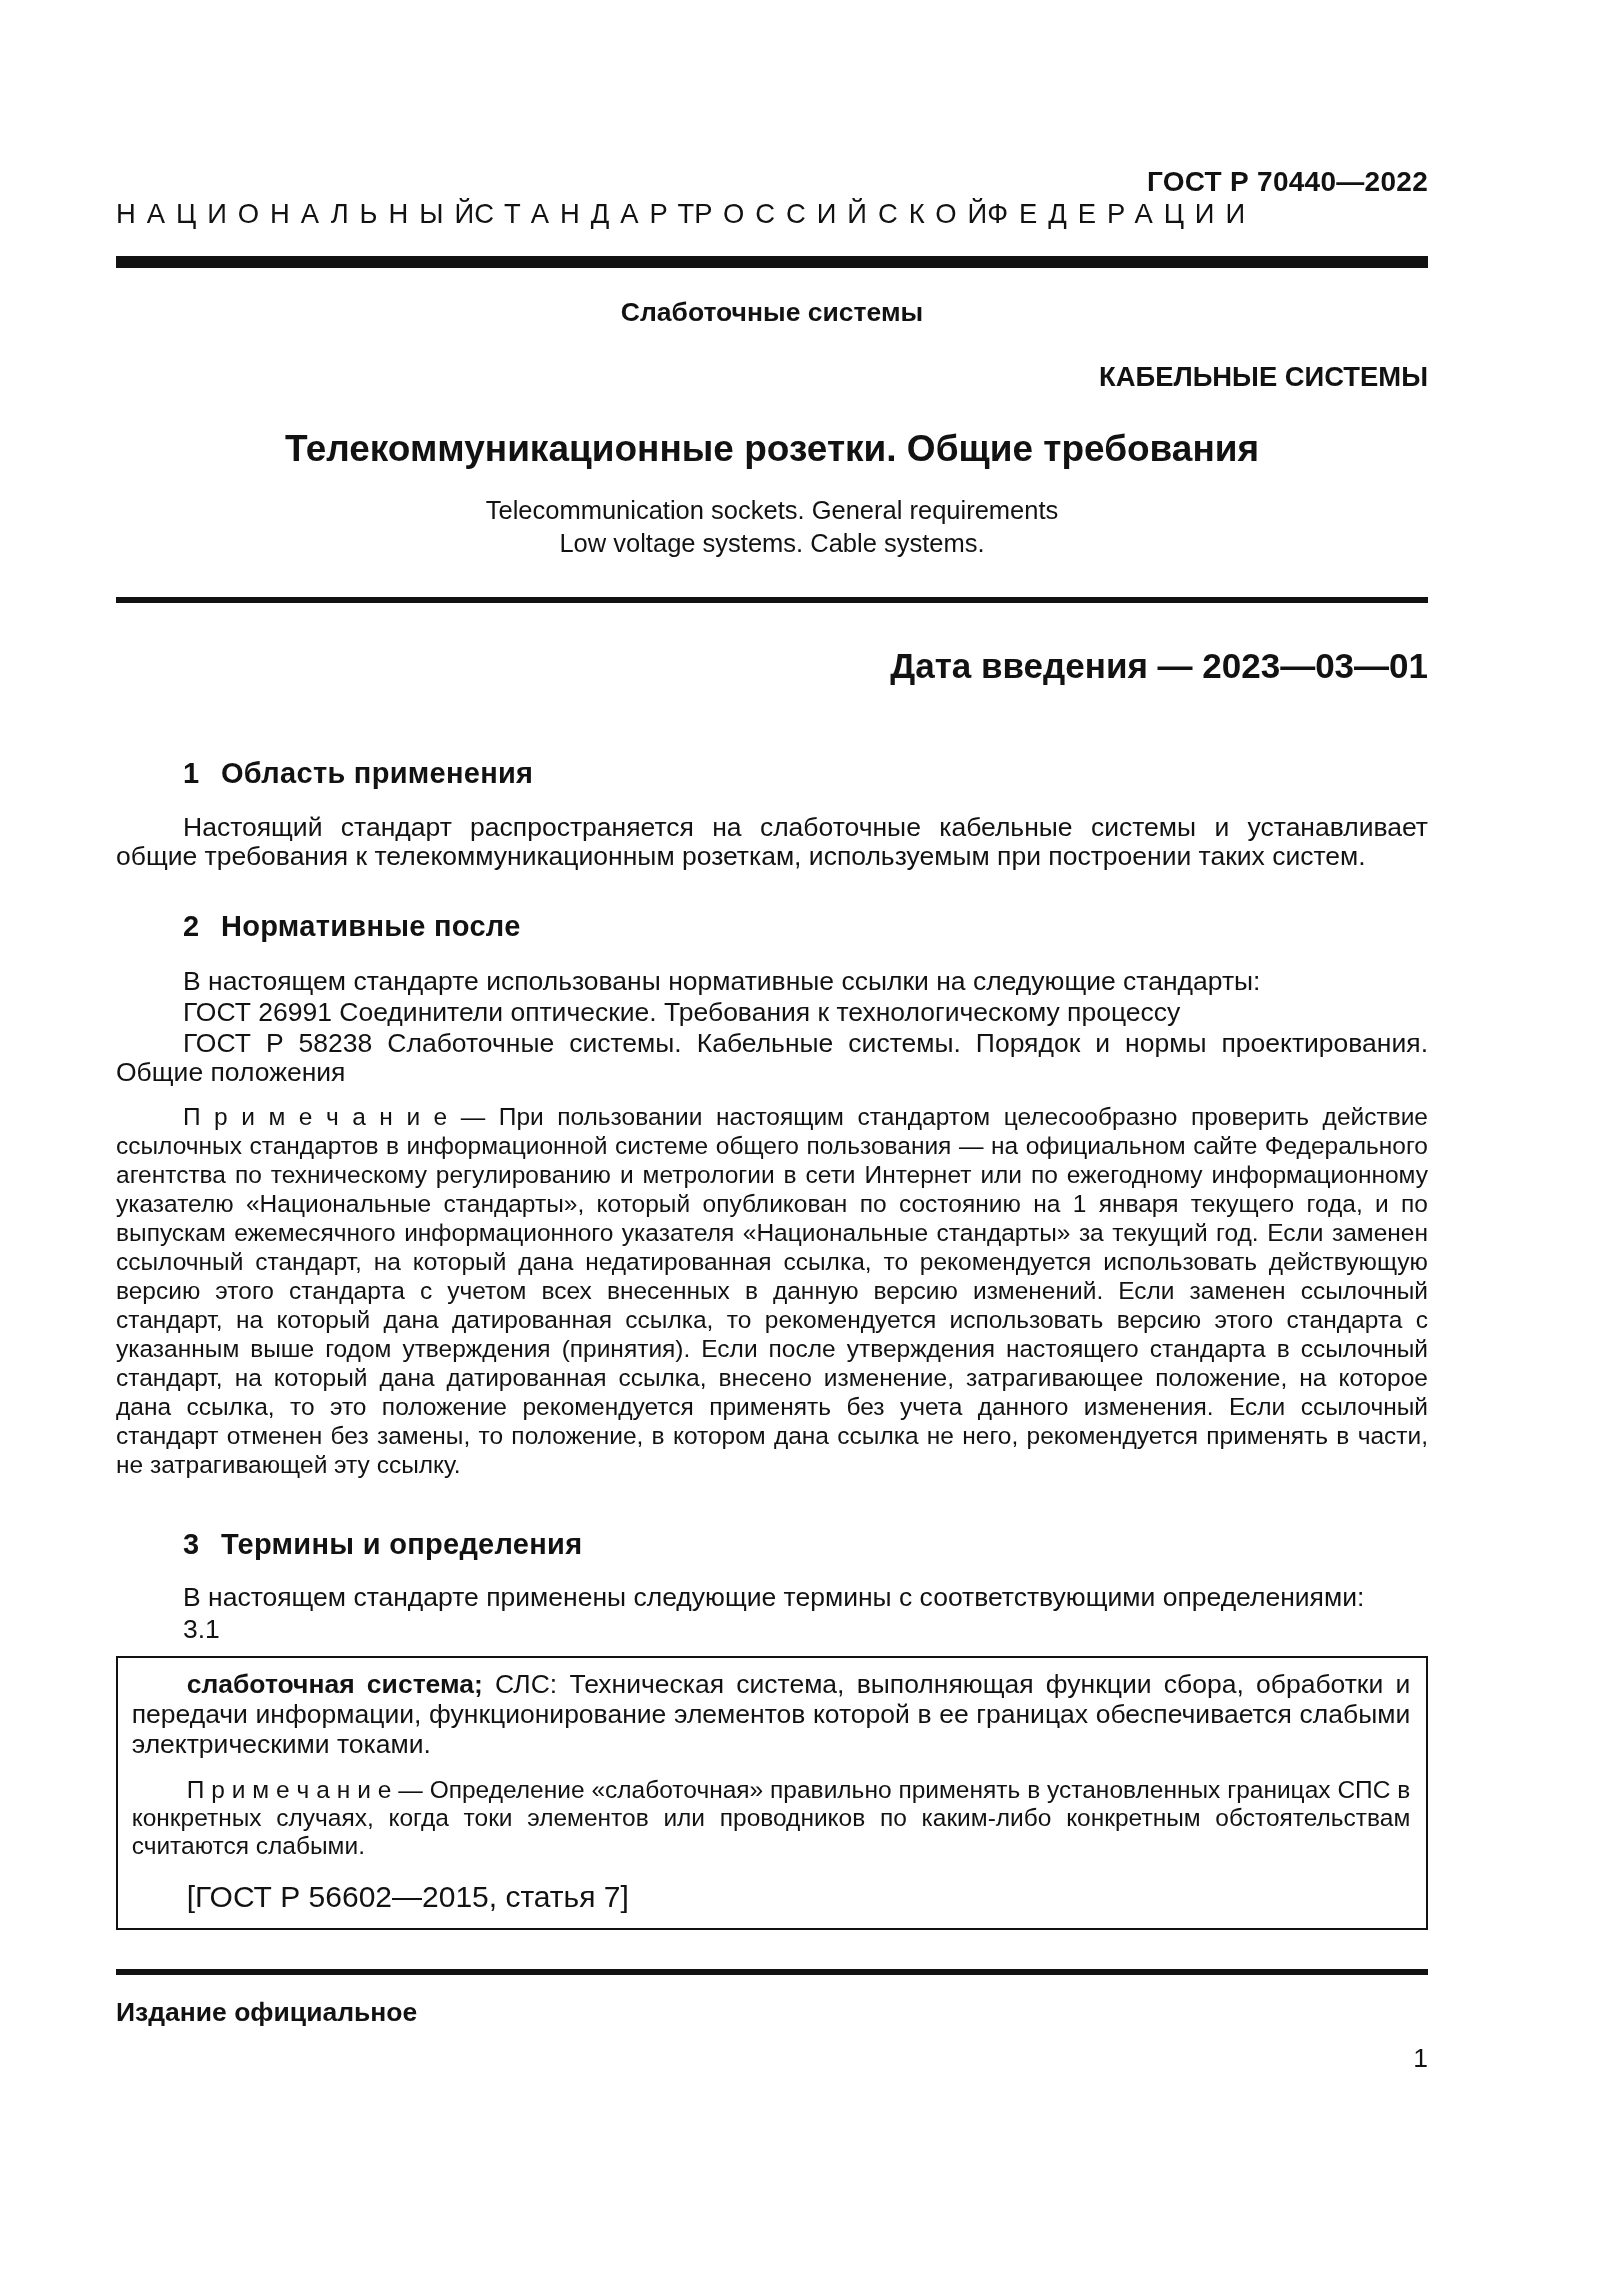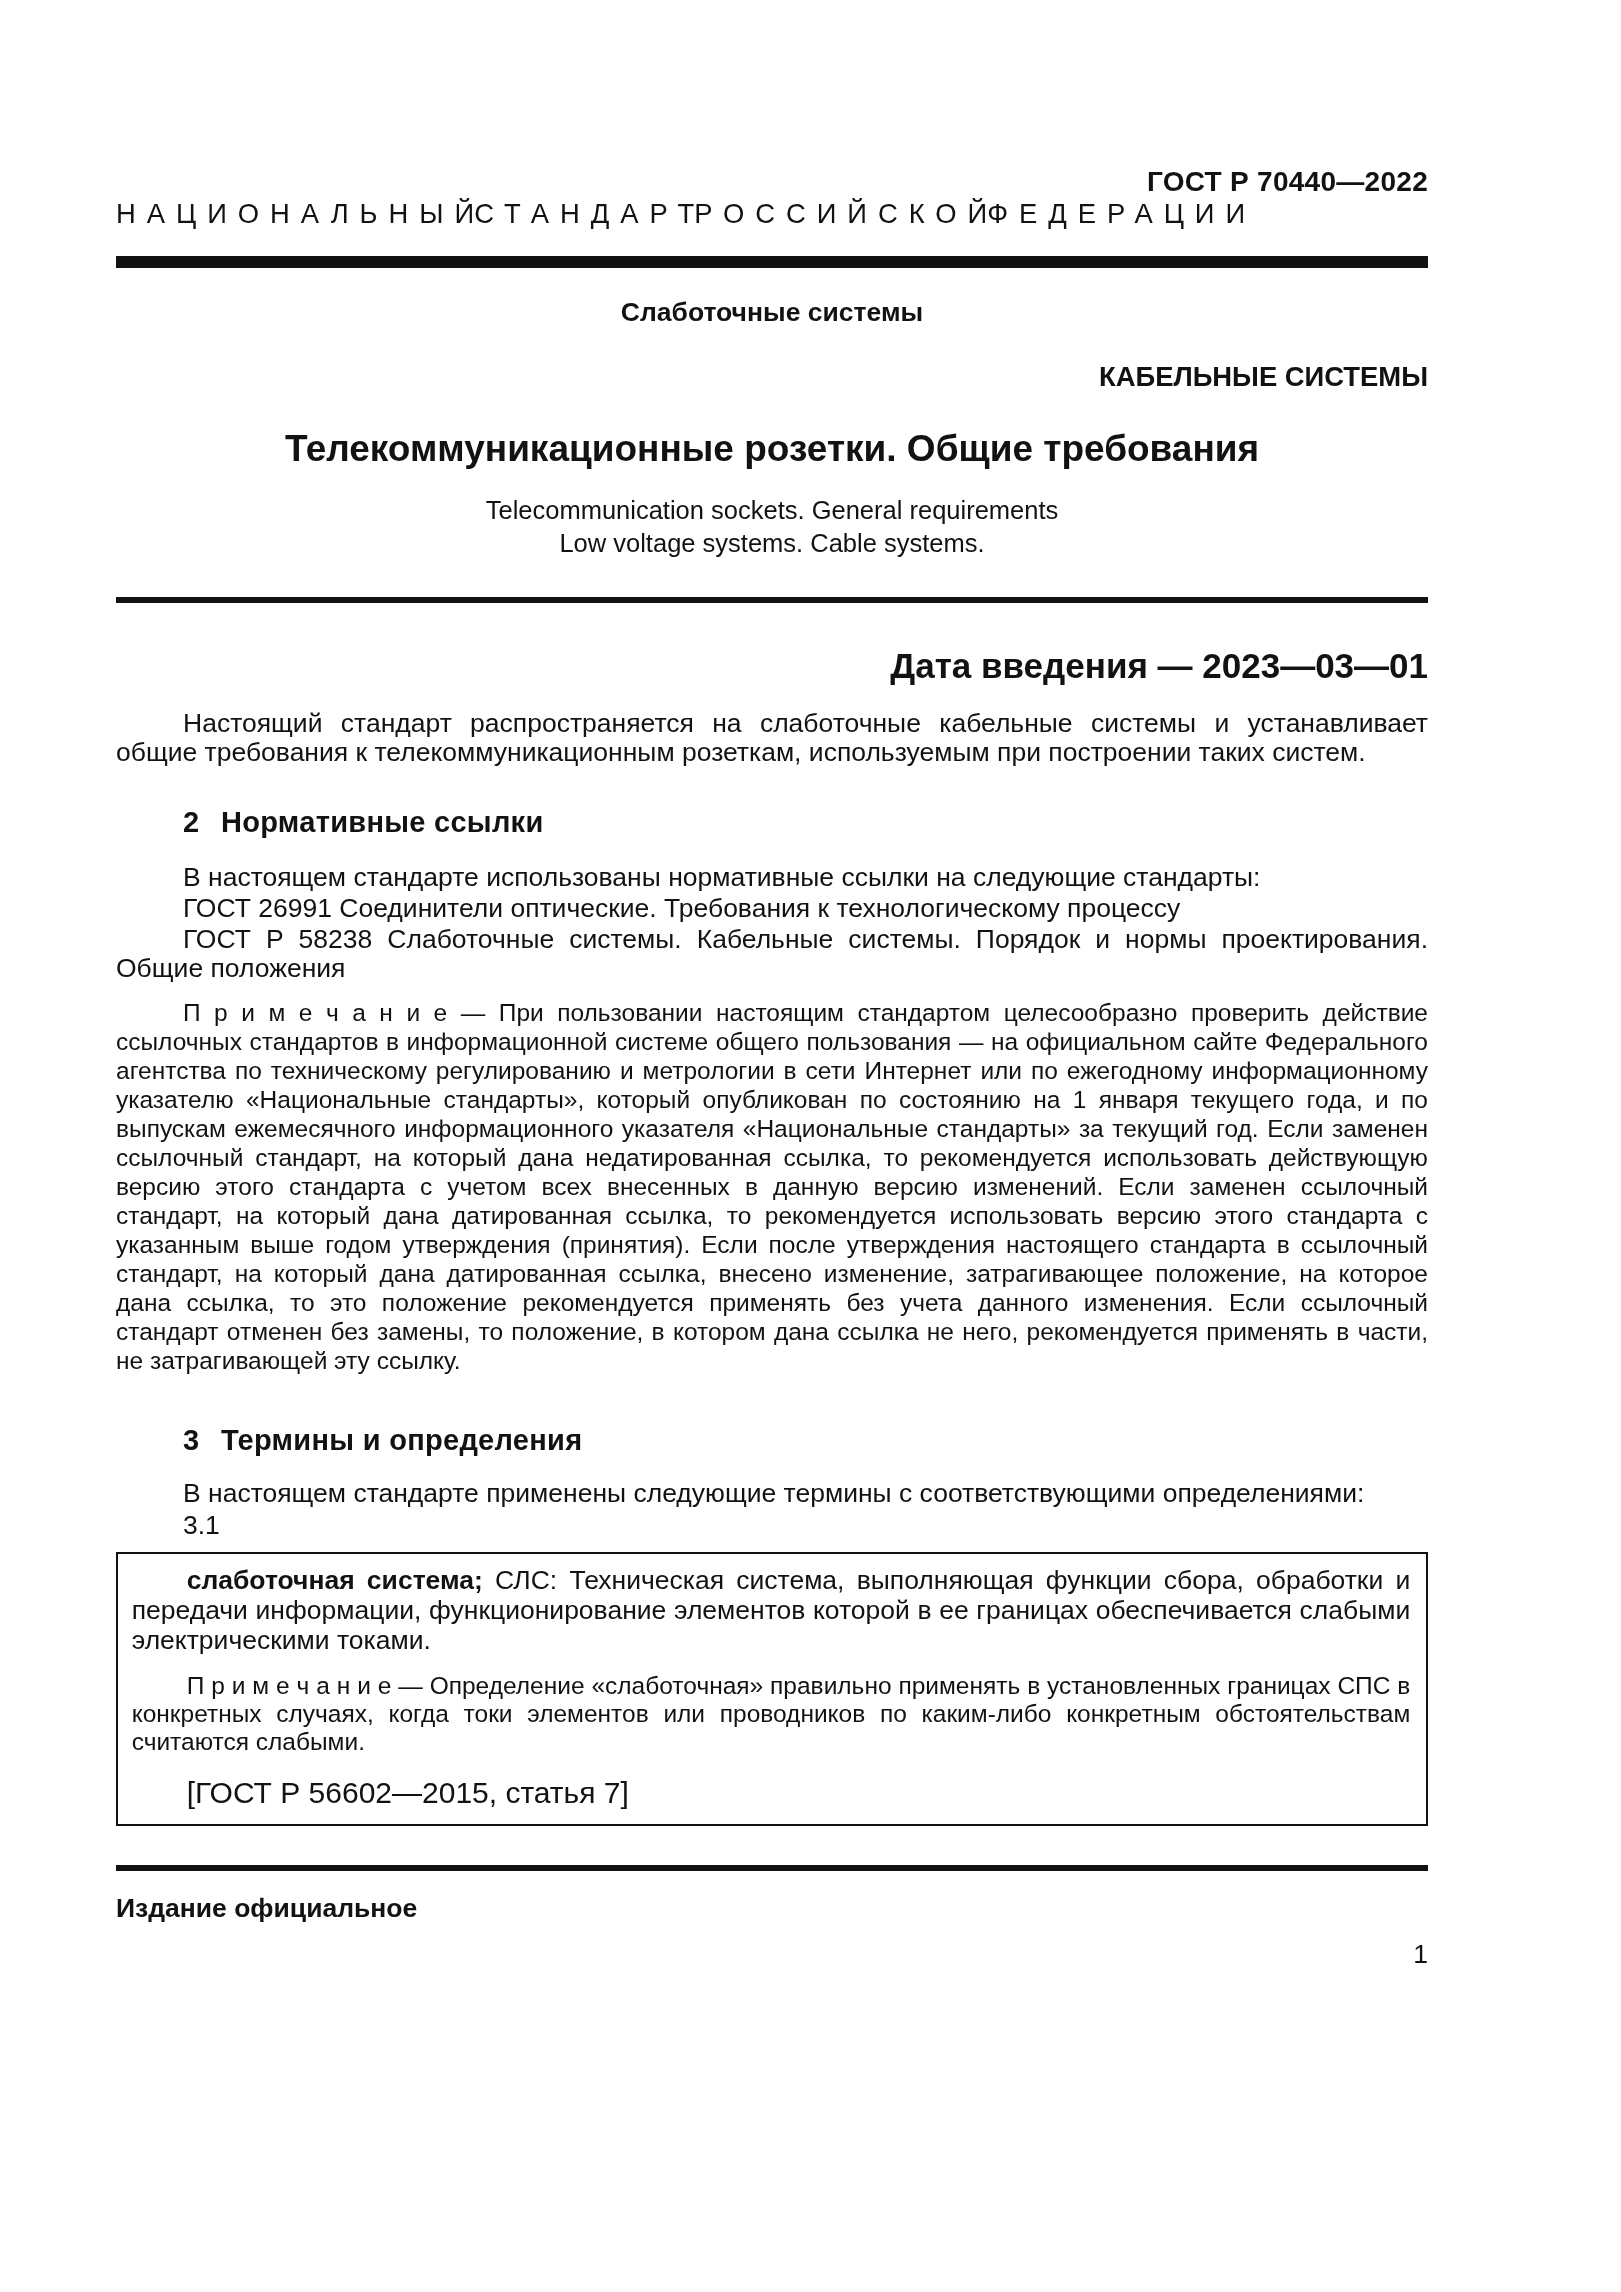--- a/index.html
+++ b/index.html
@@ -138,24 +138,27 @@
 
     <div class="en-title">
       <div>Telecommunication sockets. General requirements</div>
       <div>Low voltage systems. Cable systems.</div>
     </div>
 
     <div class="thin-rule"></div>
 
     <div class="date-line">Дата введения — 2023—03—01</div>
 
+    <h2 class="h1-sec">
+      <span class="h-num">1</span><span>Область применения</span>
+    </h2>
     <p class="body para-1">Настоящий стандарт распространяется на слаботочные кабельные системы и устанавливает общие требования к телекоммуникационным розеткам, используемым при построении таких систем.</p>
 
     <h2 class="h2-sec">
-      <span class="h-num">2</span><span>Нормативные ссылки</span>
+      <span class="h-num">2</span><span>Нормативные после</span>
     </h2>
     <p class="body intro-2">В настоящем стандарте использованы нормативные ссылки на следующие стандарты:</p>
     <p class="body ref">ГОСТ 26991  Соединители оптические. Требования к технологическому процессу</p>
     <p class="body ref">ГОСТ Р 58238 Слаботочные системы. Кабельные системы. Порядок и нормы проектирования. Общие положения</p>
     <p class="note"><span>П р и м е ч а н и е</span><span> — При пользовании настоящим стандартом целесообразно проверить действие ссылочных стандартов в информационной системе общего пользования — на официальном сайте Федерального агентства по техническому регулированию и метрологии в сети Интернет или по ежегодному информационному указателю «Национальные стандарты», который опубликован по состоянию на 1 января текущего года, и по выпускам ежемесячного информационного указателя «Национальные стандарты» за текущий год. Если заменен ссылочный стандарт, на который дана недатированная ссылка, то рекомендуется использовать действующую версию этого стандарта с учетом всех внесенных в данную версию изменений. Если заменен ссылочный стандарт, на который дана датированная ссылка, то рекомендуется использовать версию этого стандарта с указанным выше годом утверждения (принятия). Если после утверждения настоящего стандарта в ссылочный стандарт, на который дана датированная ссылка, внесено изменение, затрагивающее положение, на которое дана ссылка, то это положение рекомендуется применять без учета данного изменения. Если ссылочный стандарт отменен без замены, то положение, в котором дана ссылка не него, рекомендуется применять в части, не затрагивающей эту ссылку.</span></p>
 
     <h2 class="h3-sec">
       <span class="h-num">3</span><span>Термины и определения</span>
     </h2>
     <p class="body intro-3">В настоящем стандарте применены следующие термины с соответствующими определениями:</p>

